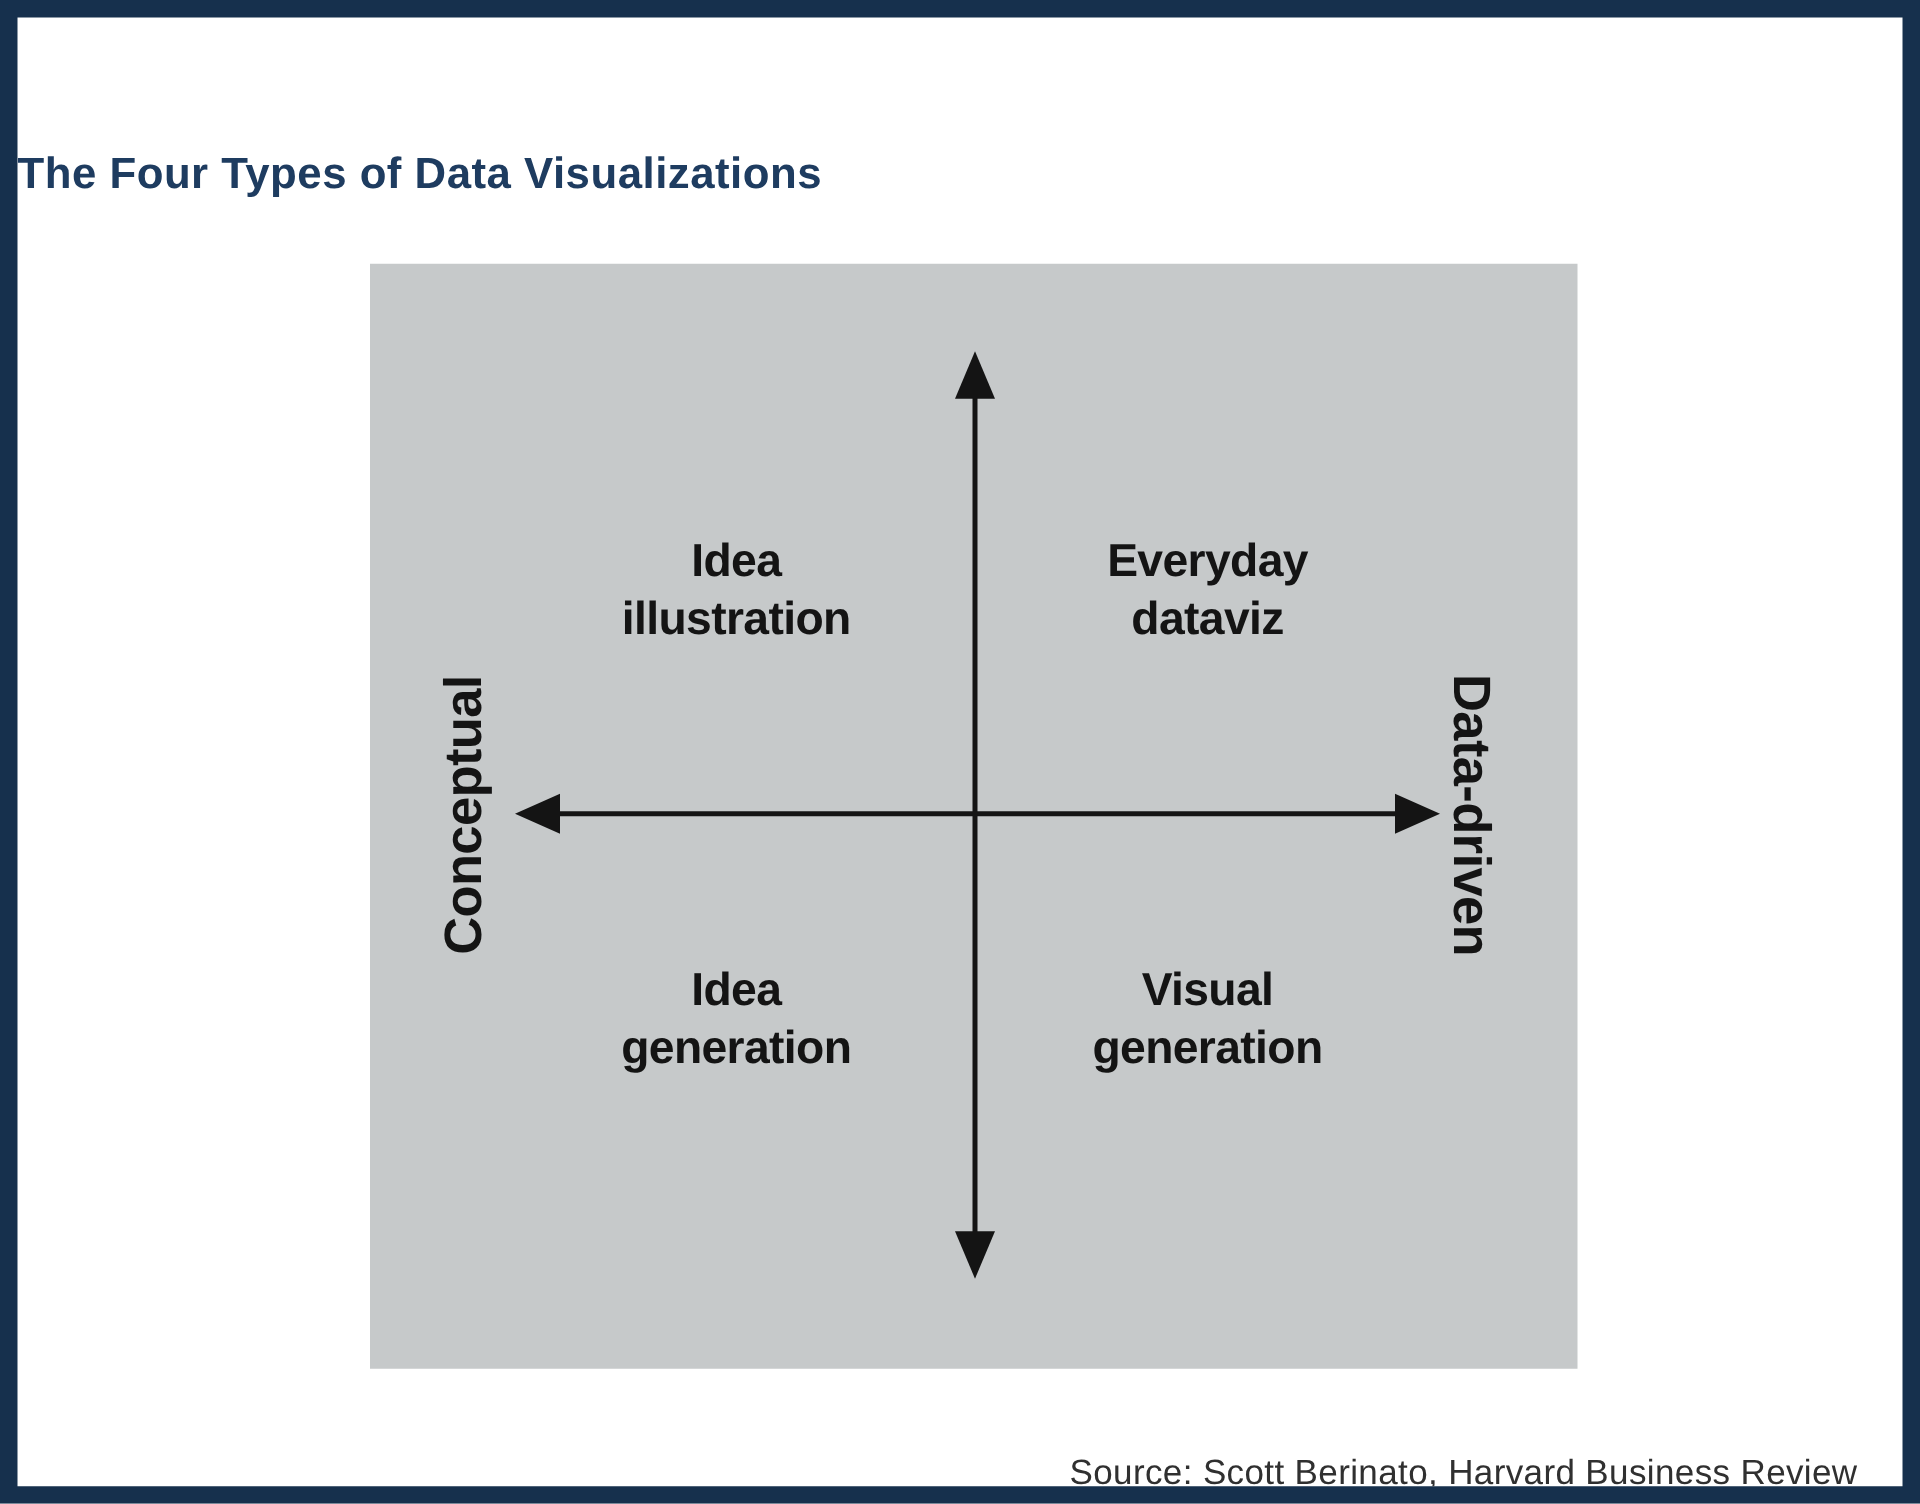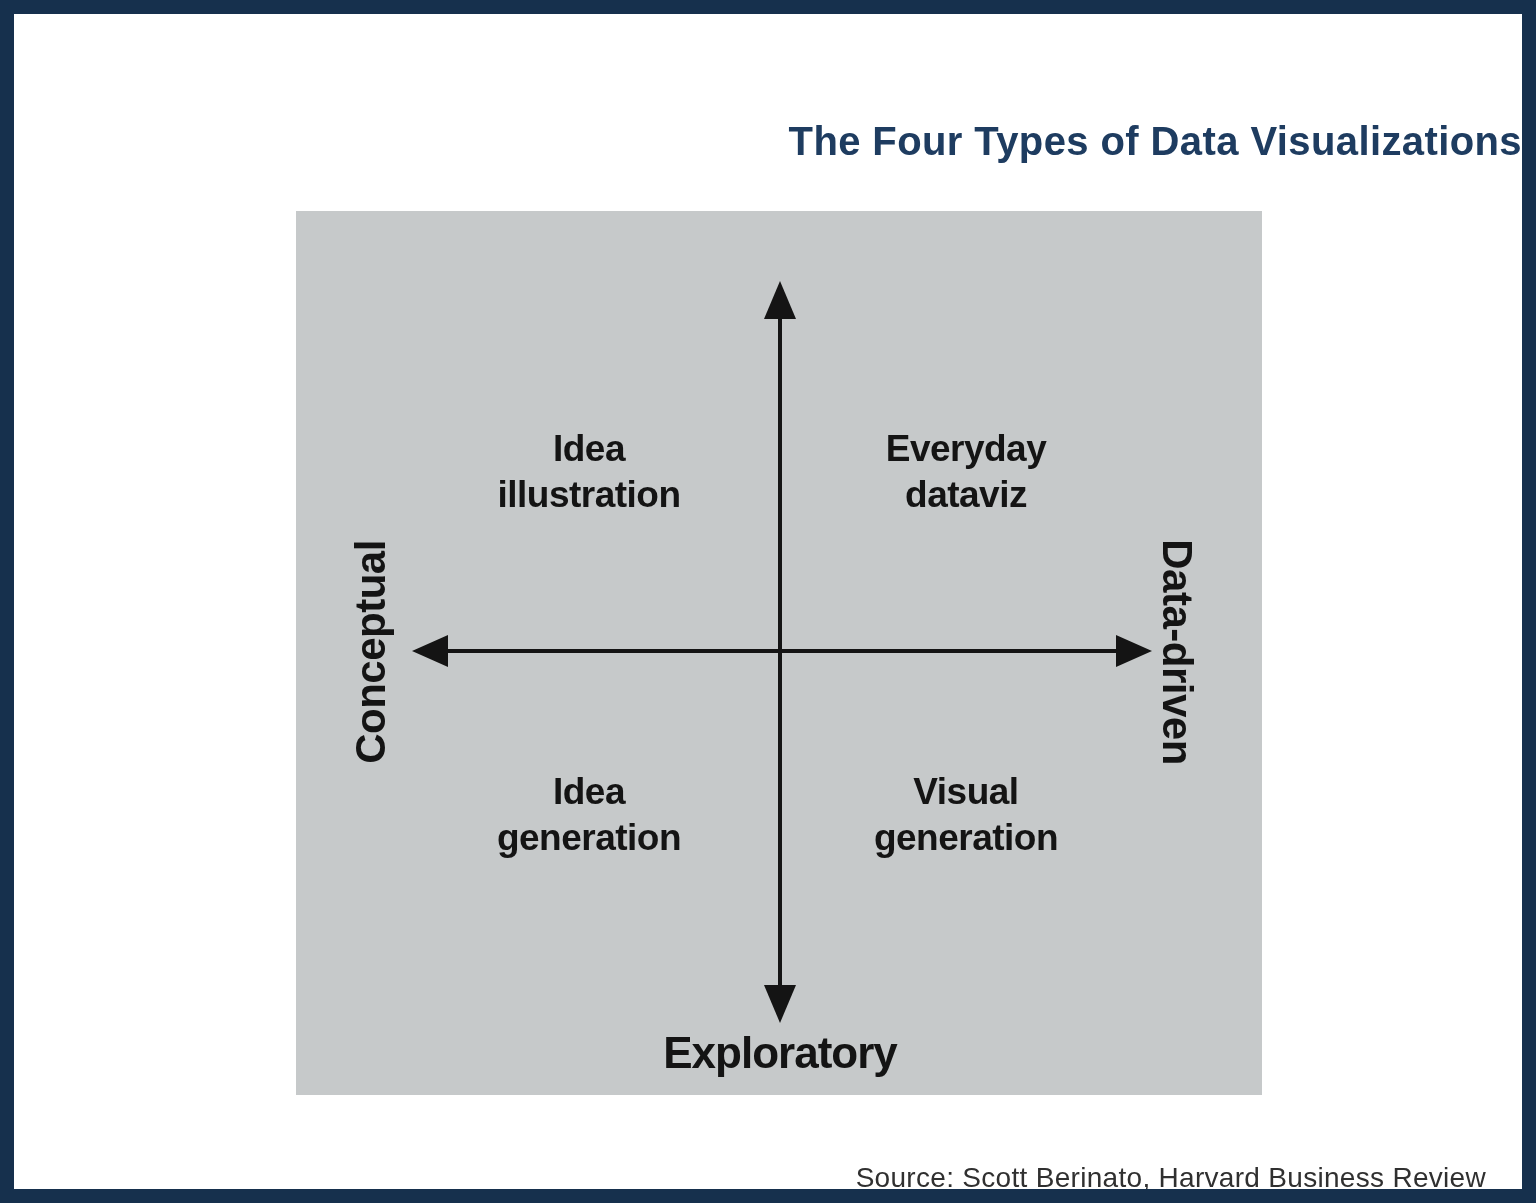--- a/index.html
+++ b/index.html
@@ -16,22 +16,22 @@
     box-sizing:border-box;
     background:#ffffff;
     border:14px solid var(--border-navy);
     font-family:"Liberation Sans", sans-serif;
     overflow:hidden;
   }
   .title{
     position:absolute;
     left:0;top:105px;width:100%;
     margin:0;
-    text-align:right;
-    font-size:40px;
+    text-align:left;
+    font-size:35px;
     font-weight:700;
     letter-spacing:0.4px;
     color:var(--title-navy);
   }
   .panel{
     position:absolute;
     left:282px;top:197px;
     width:966px;height:884px;
     background:var(--panel-gray);
   }
@@ -95,21 +95,20 @@
 
     <svg class="axes-svg" viewBox="0 0 966 884">
       <line x1="484" y1="100" x2="484" y2="782"></line>
       <line x1="144" y1="440" x2="828" y2="440"></line>
       <polygon points="484,70 468,108 500,108"></polygon>
       <polygon points="484,812 468,774 500,774"></polygon>
       <polygon points="116,440 152,424 152,456"></polygon>
       <polygon points="856,440 820,424 820,456"></polygon>
     </svg>
 
-    <div class="axis-end-label bottom">Exploratory</div>
     <div class="axis-side-label left">Conceptual</div>
     <div class="axis-side-label right">Data-driven</div>
 
     <div class="quad-label tl">
       <span>Idea</span><br>
       <span>illustration</span>
     </div>
 
     <div class="quad-label tr">
       <span>Everyday</span><br>

